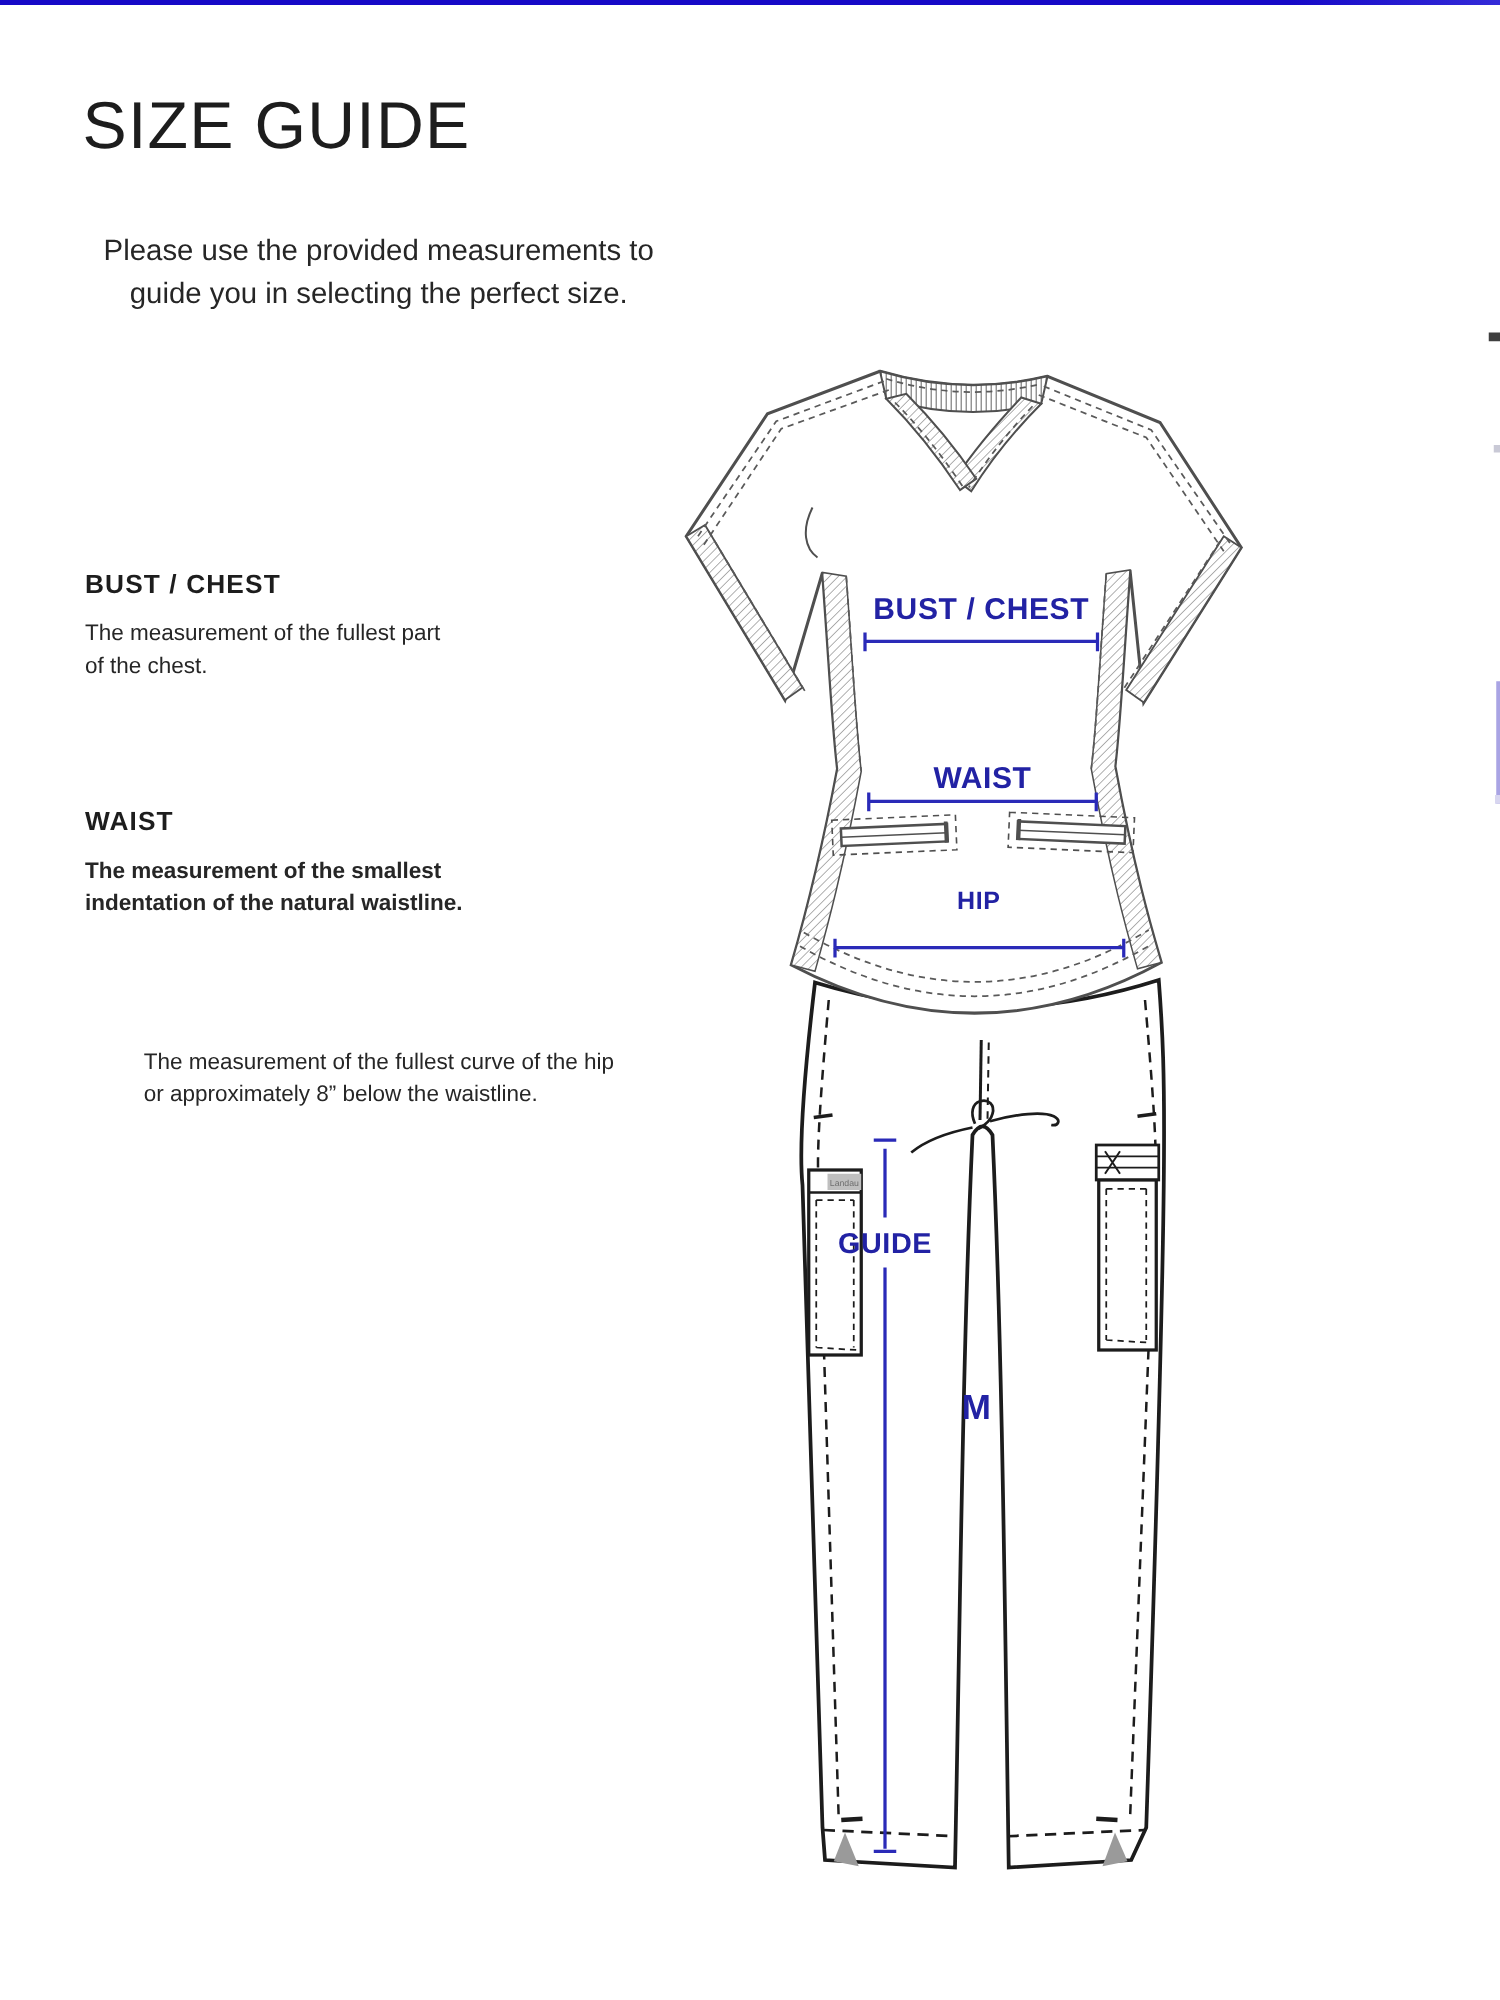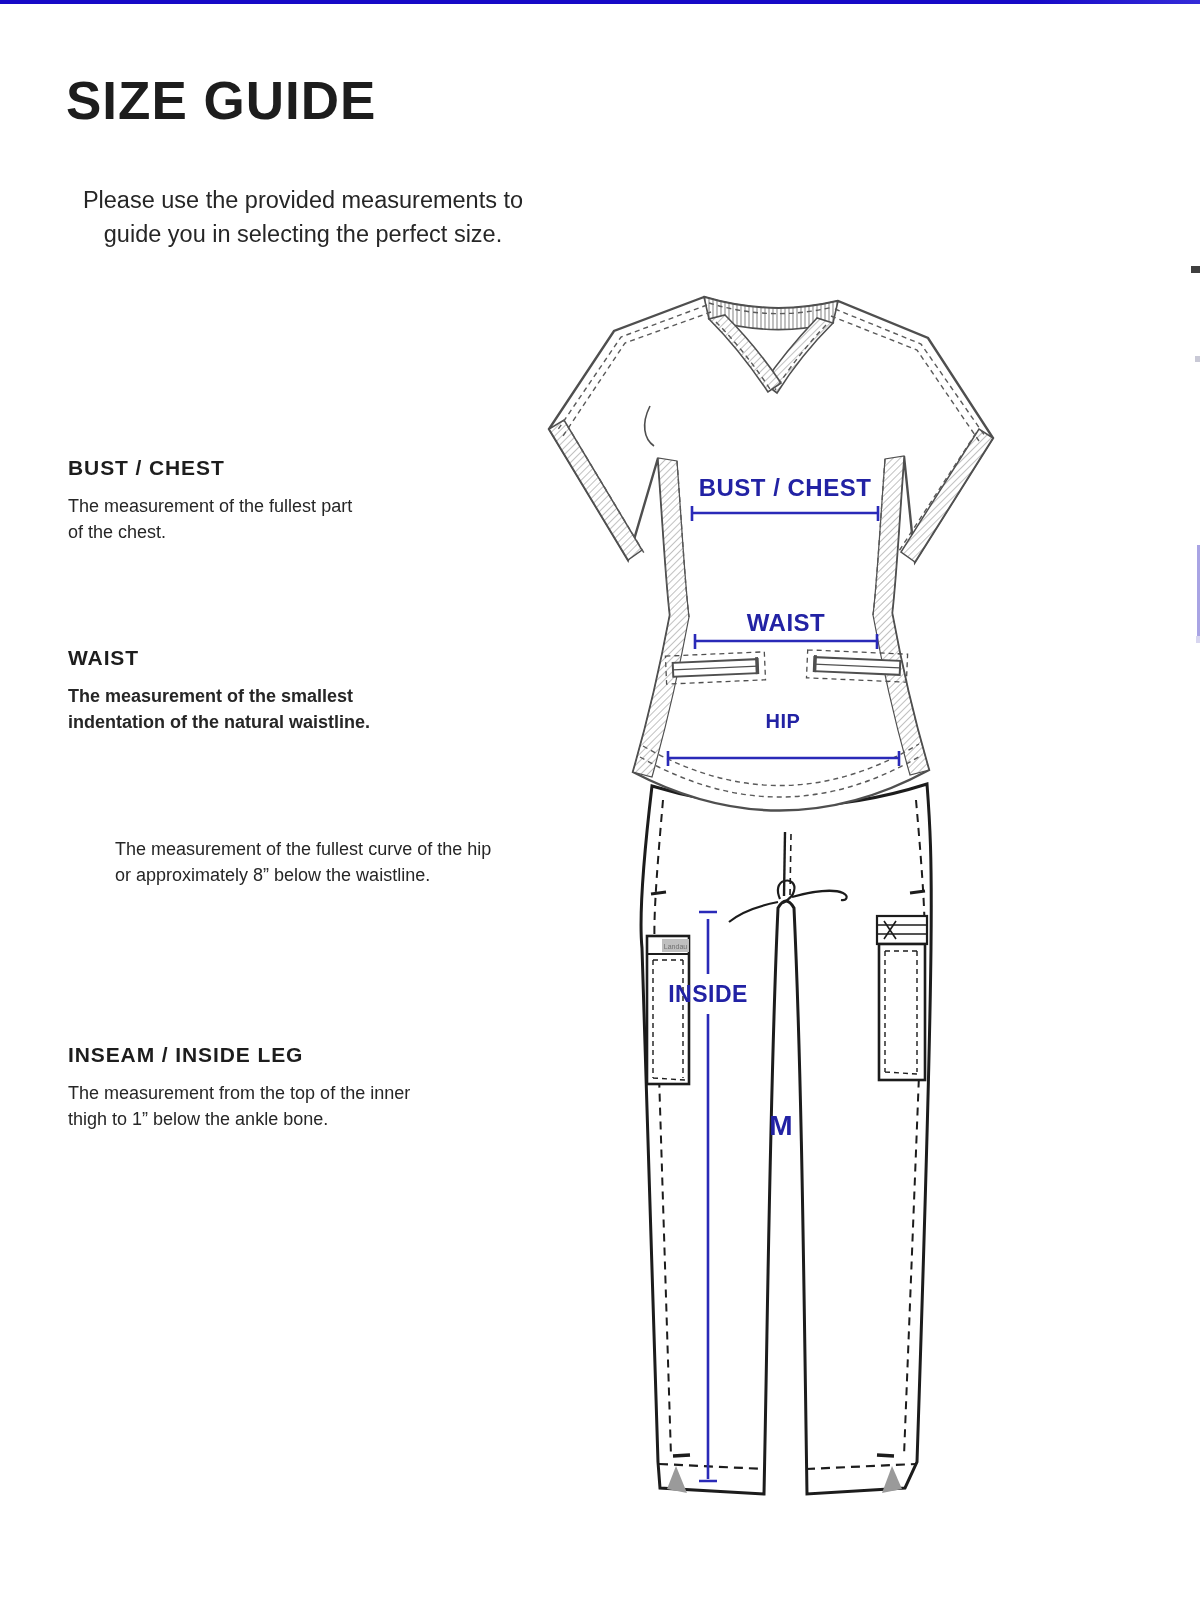--- a/index.html
+++ b/index.html
@@ -1,20 +1,20 @@
 <!DOCTYPE html>
 <html><head>
 <meta charset="utf-8">
 <style>
   html,body{margin:0;padding:0;background:#fff;}
   .page{position:relative;width:1200px;height:1600px;background:#ffffff;overflow:hidden;
         font-family:"Liberation Sans",sans-serif;color:#262626;}
   .top-bar{position:absolute;left:0;top:0;width:1200px;height:4px;
            background:linear-gradient(90deg,#1609c7 0%,#1609c7 86%,#342bd8 100%);}
-  .title{position:absolute;left:66px;top:70px;margin:0;font-size:53px;font-weight:bold;
+  .title{position:absolute;left:66px;top:70px;margin:0;font-size:53px;font-weight:normal;
          letter-spacing:1px;color:#1d1d1d;}
   .intro{position:absolute;left:68px;top:183px;width:470px;margin:0;
          font-size:23.5px;line-height:1.45;color:#262626;text-align:center;}
   .def{position:absolute;left:68px;}
   .def h3{margin:0 0 13px 0;font-size:21px;font-weight:bold;letter-spacing:0.9px;color:#1d1d1d;}
   .def p{margin:0;font-size:18px;line-height:1.45;color:#262626;}
   .def-bust{top:456px;}  .def-bust p{width:300px;}
   .def-waist{top:646px;} .def-waist p{width:320px;font-weight:bold;}
   .def-hips{top:836px;}  .def-hips p{width:390px;margin-left:47px;}
   .def-inseam{top:1043px;} .def-inseam p{width:370px;}
@@ -53,24 +53,20 @@
 
   <section class="def def-waist">
     <h3>WAIST</h3>
     <p>The measurement of the smallest indentation of the natural waistline.</p>
   </section>
 
   <section class="def def-hips">
     <p>The measurement of the fullest curve of the hip or approximately 8” below the waistline.</p>
   </section>
 
-  <section class="def def-inseam">
-    <h3>INSEAM / INSIDE LEG</h3>
-    <p>The measurement from the top of the inner thigh to 1” below the ankle bone.</p>
-  </section>
 
 
   <svg class="diagram-svg" viewBox="540 282 475 1233">
     <defs>
       <pattern id="rib" patternUnits="userSpaceOnUse" width="5" height="5" patternTransform="rotate(45)">
         <rect width="5" height="5" fill="#ffffff"></rect>
         <line x1="0" y1="0" x2="0" y2="5" stroke="#8d8d8d" stroke-width="1.1"></line>
       </pattern>
       <pattern id="ribV" patternUnits="userSpaceOnUse" width="4" height="4">
         <rect width="4" height="4" fill="#ffffff"></rect>
@@ -171,21 +167,21 @@
       <path d="M 692 513 L 878 513 M 692 506 L 692 521 M 878 506 L 878 521"></path>
       <path d="M 695 641 L 877 641 M 695 634 L 695 649 M 877 634 L 877 649"></path>
       <path d="M 668 758 L 899 758 M 668 751 L 668 766 M 899 751 L 899 766"></path>
       <path d="M 708 919 L 708 974 M 708 1014 L 708 1479 M 699 912 L 717 912 M 699 1481 L 717 1481"></path>
     </g>
   </svg>
 
   <div class="anno anno-bust">BUST / CHEST</div>
   <div class="anno anno-waist">WAIST</div>
   <div class="anno anno-hip">HIP</div>
-  <div class="anno anno-inseam">INSIDE</div>
+  <div class="anno anno-inseam">GUIDE</div>
   <div class="anno anno-size">M</div>
 
   <div class="frag frag-1"></div>
   <div class="frag frag-2"></div>
   <div class="frag frag-3"></div>
   <div class="frag frag-4"></div>
 
 </div>
 
 </body></html>

